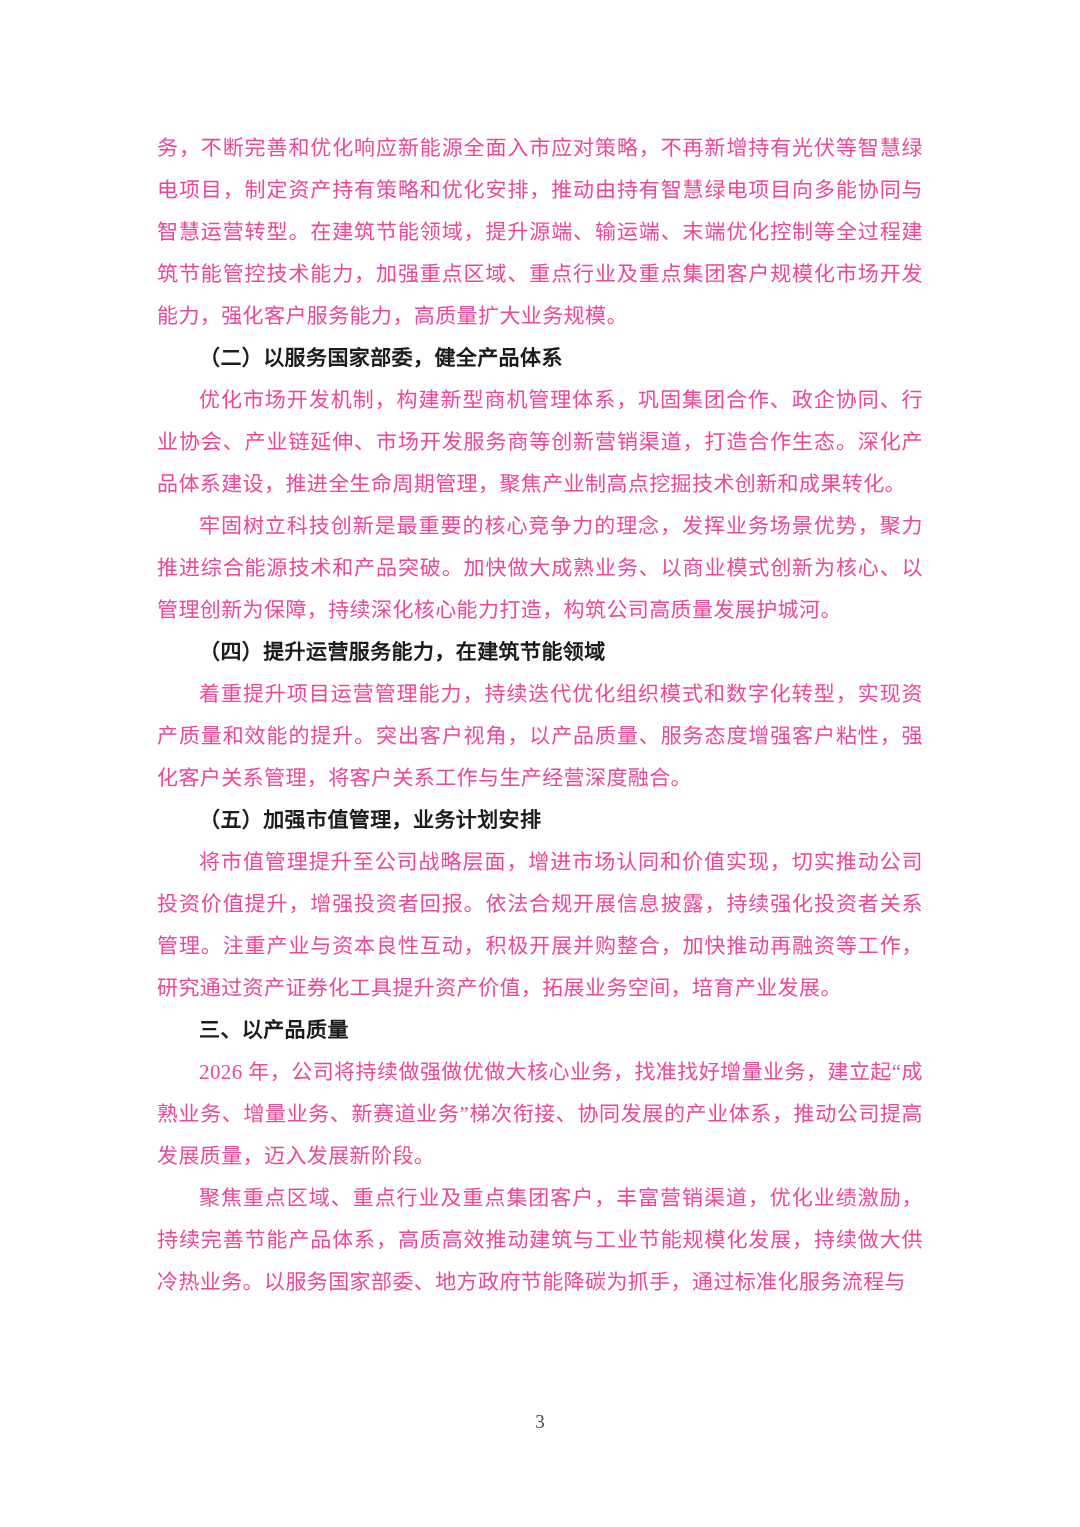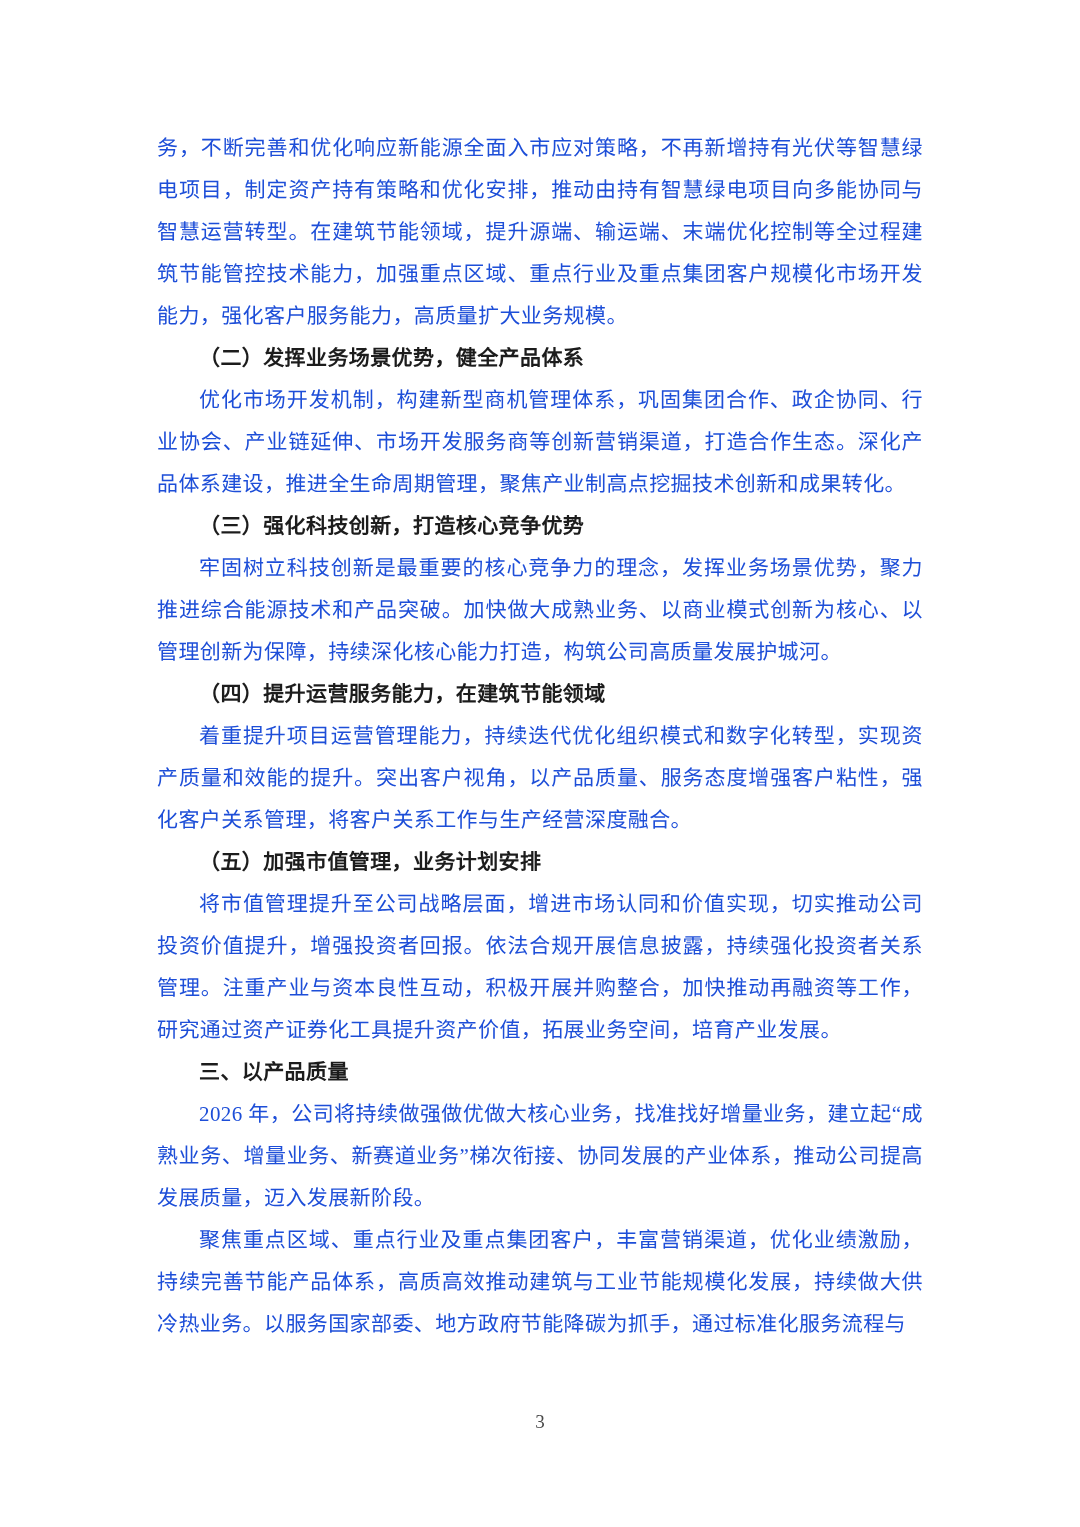--- a/index.html
+++ b/index.html
@@ -19,21 +19,21 @@
   .content {
     position: absolute;
     top: 127px;
     left: 157px;
     width: 766px;
   }
   .para {
     margin: 0;
     font-size: 21px;
     line-height: 42px;
-    color: #1d4ed8;
+    color: #ec4899;
     text-align: justify;
     text-justify: inter-ideograph;
     letter-spacing: 0.4px;
   }
   .para.indent {
     text-indent: 2em;
   }
   .heading {
     margin: 0;
     font-family: "Liberation Sans", "DejaVu Sans", sans-serif;
@@ -59,25 +59,24 @@
   }
 </style>
 </head>
 <body>
 
 <div class="page">
   <article class="content">
 
     <p class="para">务，不断完善和优化响应新能源全面入市应对策略，不再新增持有光伏等智慧绿电项目，制定资产持有策略和优化安排，推动由持有智慧绿电项目向多能协同与智慧运营转型。在建筑节能领域，提升源端、输运端、末端优化控制等全过程建筑节能管控技术能力，加强重点区域、重点行业及重点集团客户规模化市场开发能力，强化客户服务能力，高质量扩大业务规模。</p>
 
-    <h2 class="heading">（二）发挥业务场景优势，健全产品体系</h2>
+    <h2 class="heading">（二）以服务国家部委，健全产品体系</h2>
 
     <p class="para indent">优化市场开发机制，构建新型商机管理体系，巩固集团合作、政企协同、行业协会、产业链延伸、市场开发服务商等创新营销渠道，打造合作生态。深化产品体系建设，推进全生命周期管理，聚焦产业制高点挖掘技术创新和成果转化。</p>
 
-    <h2 class="heading">（三）强化科技创新，打造核心竞争优势</h2>
 
     <p class="para indent">牢固树立科技创新是最重要的核心竞争力的理念，发挥业务场景优势，聚力推进综合能源技术和产品突破。加快做大成熟业务、以商业模式创新为核心、以管理创新为保障，持续深化核心能力打造，构筑公司高质量发展护城河。</p>
 
     <h2 class="heading">（四）提升运营服务能力，在建筑节能领域</h2>
 
     <p class="para indent">着重提升项目运营管理能力，持续迭代优化组织模式和数字化转型，实现资产质量和效能的提升。突出客户视角，以产品质量、服务态度增强客户粘性，强化客户关系管理，将客户关系工作与生产经营深度融合。</p>
 
     <h2 class="heading">（五）加强市值管理，业务计划安排</h2>
 
     <p class="para indent">将市值管理提升至公司战略层面，增进市场认同和价值实现，切实推动公司投资价值提升，增强投资者回报。依法合规开展信息披露，持续强化投资者关系管理。注重产业与资本良性互动，积极开展并购整合，加快推动再融资等工作，研究通过资产证券化工具提升资产价值，拓展业务空间，培育产业发展。</p>

